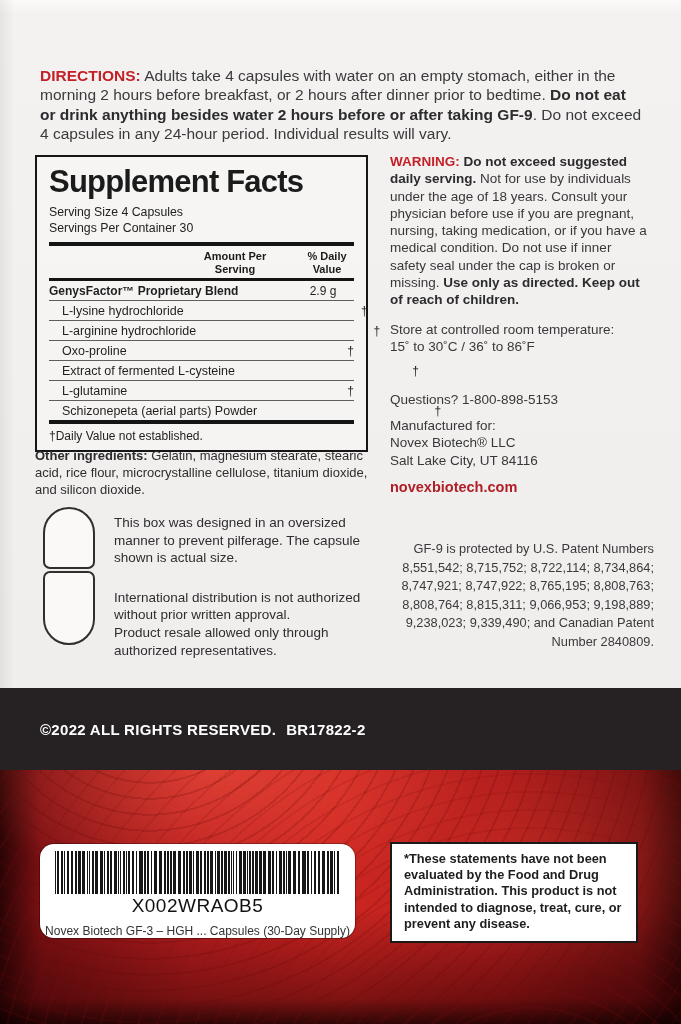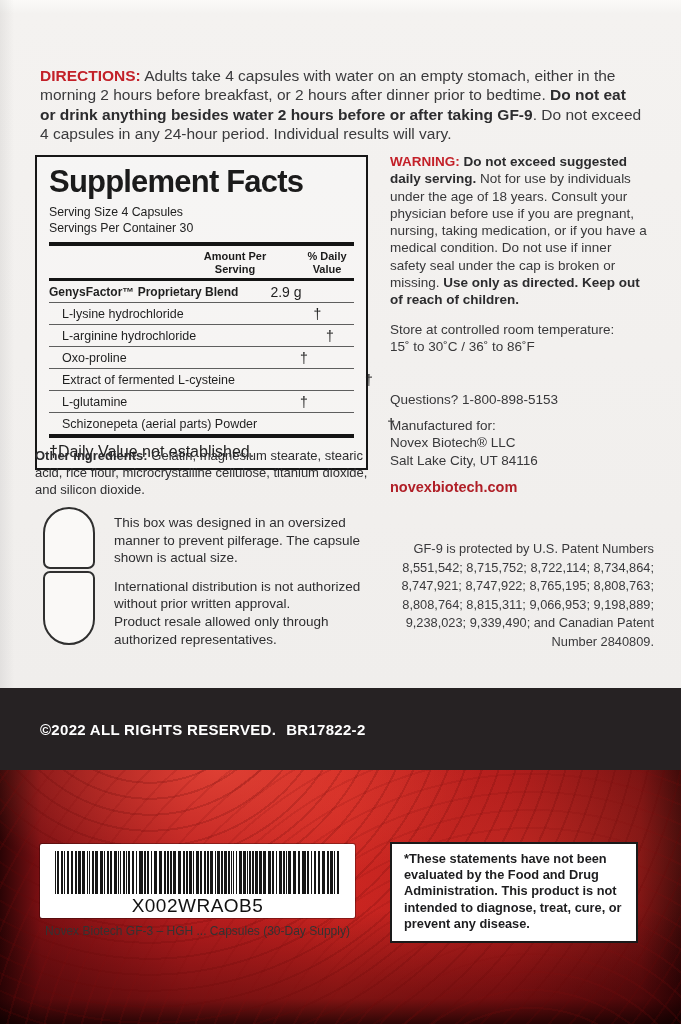--- a/index.html
+++ b/index.html
@@ -32,43 +32,43 @@
   }
   .sf-title { font-size:31px; font-weight:bold; color:#1b1b1b; letter-spacing:-0.8px; line-height:34px; margin:0 0 5px; }
   .sf-serve { font-size:12.3px; line-height:16.2px; color:#222; }
   .bar-thick { height:4px; background:#141414; margin-top:6px; }
   .bar-med { height:3px; background:#141414; }
   .sf-grid { display:grid; grid-template-columns:1fr 66px 54px; align-items:center;gap:32px; }
   .sf-head { font-size:11px; font-weight:bold; line-height:12.5px; padding:4px 0 3px; color:#1b1b1b; }
   .sf-head .c { text-align:center; }
   .sf-row { font-size:12.5px; color:#1f1f1f; padding:2.5px 0; }
   .sf-row .name { white-space:nowrap; overflow:visible; }
-  .sf-row .amt, .sf-row .dv { text-align:left; font-size:14px; color:#1f1f1f; }
+  .sf-row .amt, .sf-row .dv { text-align:right; font-size:12px; color:#1f1f1f; }
   .blend .name { font-weight:bold; font-size:12px; }
   .sub .name { padding-left:13px; }
   .sep { height:1px; background:#5e5e5e; }
-  .sf-foot { font-size:16px; color:#222; padding:5px 0 7px; }
+  .sf-foot { font-size:12px; color:#222; padding:5px 0 7px; }
 
   
   .col-right { left:390px; top:153px; width:258px; color:#38383a; }
   .warning { font-size:13.5px; line-height:17.3px; }
   .storage { margin-top:12px; font-size:13.5px; line-height:17.5px; }
   .questions { margin-top:36px; font-size:13.5px; }
   .manufactured { margin-top:10px; font-size:13.5px; line-height:17.5px; }
   .website { margin-top:10px; font-size:14.5px; font-weight:bold; color:#b01f27; }
 
   
   .other-ing { left:35px; top:447px; width:340px; font-size:13px; line-height:17px; color:#2e2e30; }
 
   
   .capsule { left:43px; top:507px; width:52px; }
   .cap-top { height:62px; border:2px solid #2f2f2f; border-radius:26px 26px 7px 7px; background:#faf9f7; box-sizing:border-box; }
   .cap-bottom { height:74px; border:2px solid #2f2f2f; border-radius:7px 7px 26px 26px; background:#faf9f7; box-sizing:border-box; margin-top:2px; }
   .box-notes { left:114px; top:514px; width:254px; font-size:13.5px; line-height:17.6px; color:#2e2e30; }
-  .box-notes .p1 { margin-bottom:11px; }
+  .box-notes .p1 { margin-bottom:22px; }
 
   
   .patents { left:390px; top:540px; width:264px; font-size:12.8px; line-height:18.6px; color:#3a3a3c;text-align:right; }
 
   
   .black-bar {
     left:0; top:688px; width:681px; height:82px; background:#262223;
     display:flex; align-items:center; padding-left:40px; box-sizing:border-box;
     color:#ffffff; font-weight:bold; font-size:15px; letter-spacing:0.3px;
   }
@@ -85,21 +85,21 @@
   }
   .red-sec .swirls {
     position:absolute; inset:0;
     background:
       repeating-radial-gradient(circle at 22% -45%, rgba(0,0,0,0) 0 14px, rgba(100,6,6,.20) 14px 16px),
       repeating-radial-gradient(circle at 78% 150%, rgba(0,0,0,0) 0 16px, rgba(130,12,12,.16) 16px 18px);
   }
 
   
   .barcode-box {
-    left:40px; top:74px; width:315px; height:74px; background:#ffffff; border-radius:2px;
+    left:40px; top:74px; width:315px; height:94px; background:#ffffff; border-radius:14px;
     box-sizing:border-box; padding-top:7px; text-align:center;
     box-shadow:0 0 0 1px rgba(0,0,0,.3);
   }
   .bars { height:43px; display:flex; justify-content:center; align-items:stretch; overflow:hidden; padding:0 10px; }
   .bars span { background:#161616; flex:none; }
   .bc-value { font-size:19px; line-height:21px; color:#111; margin-top:1px; letter-spacing:0.5px; }
   .bc-caption { font-size:12px; color:#333; margin-top:8px; }
 
   
   .fda-box {

